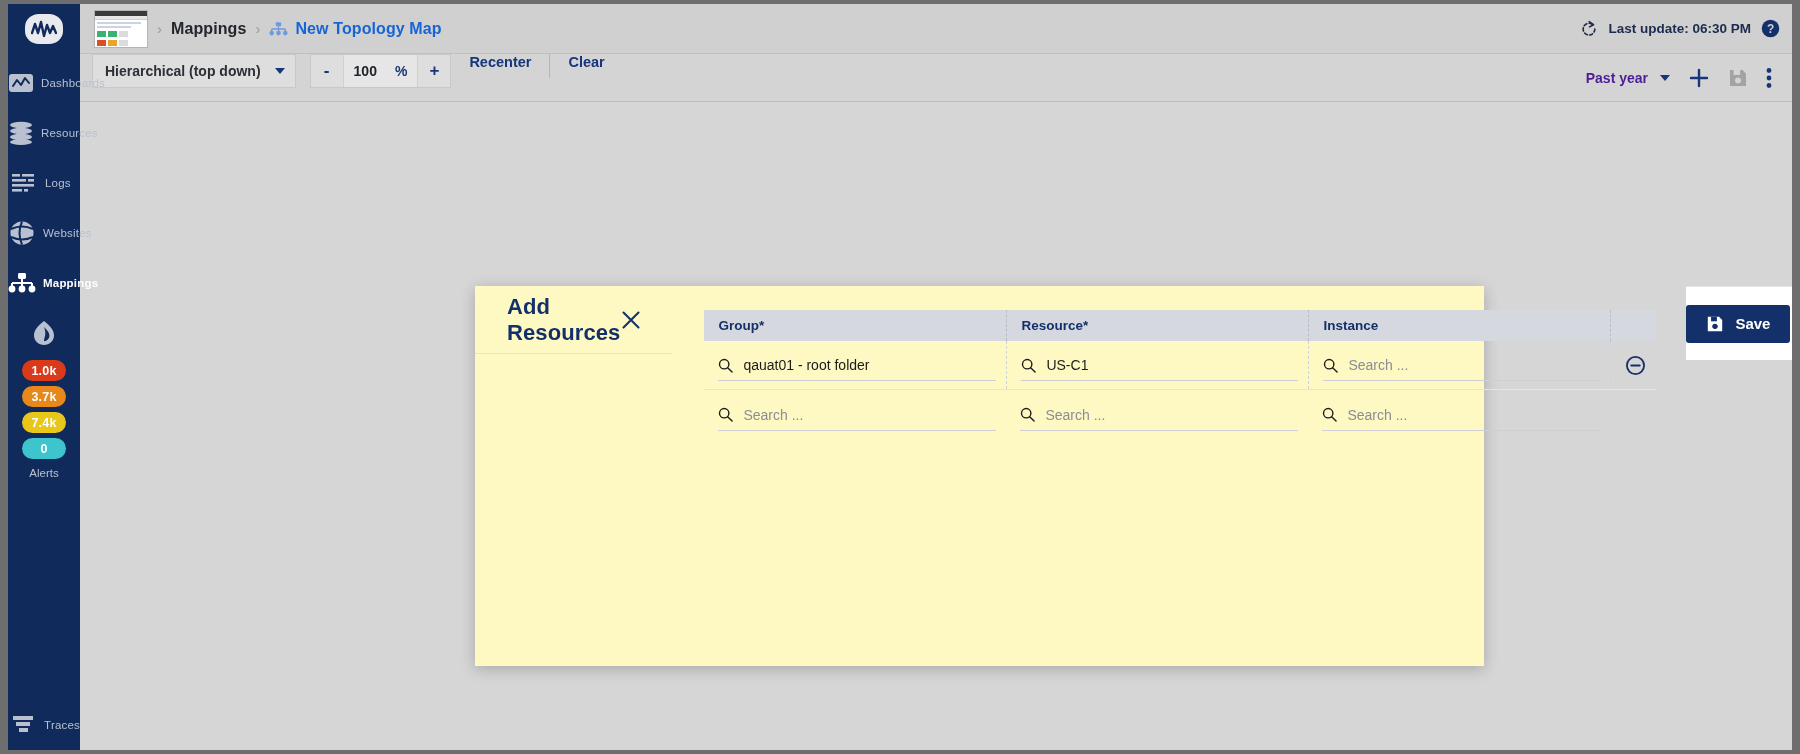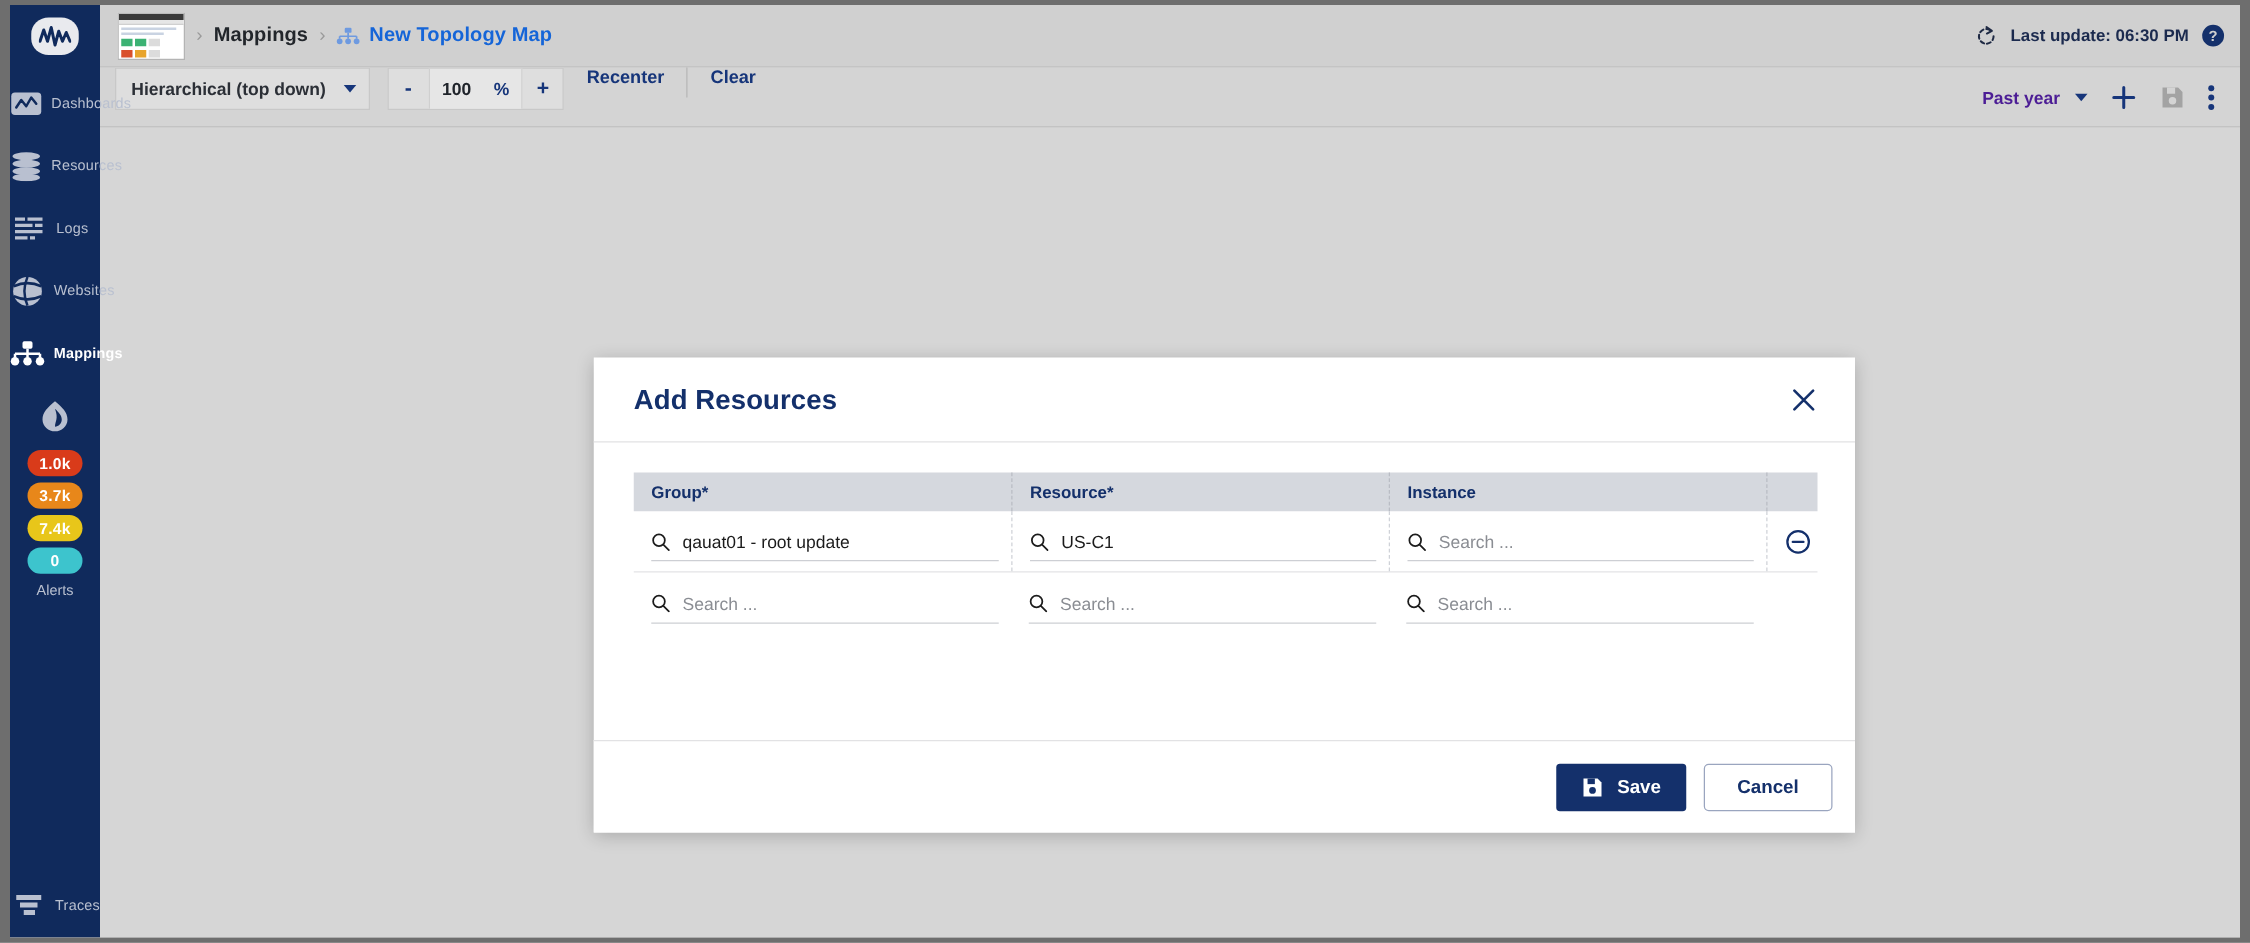--- a/index.html
+++ b/index.html
@@ -165,23 +165,23 @@
   .ticon { color: #16357a; display: flex; align-items: center; cursor: pointer; }
   .ticon.muted { color: #a3a3a3; }
 
   .canvas { flex: 1; background: #d6d6d6; position: relative; }
 
   
   .modal {
     position: absolute;
     left: 395px; top: 282px;
     width: 1009px; height: 380px;
-    background: #ffffff;
+    background: #fef9c3;
     box-shadow: 0 3px 14px rgba(0,0,0,.22);
-    display: flex; flex-direction: column;
+    display: flex; 
     z-index: 20;
   }
   .modal-head {
     height: 68px; flex: 0 0 68px;
     display: flex; align-items: center;
     padding: 0 30px 0 32px;
     border-bottom: 1px solid #e2e2e4;
   }
   .modal-title { font-size: 22px; font-weight: bold; color: #14306b; letter-spacing: .1px; }
   .modal-close { margin-left: auto; color: #14306b; cursor: pointer; display: flex; align-items: center; }
@@ -472,21 +472,21 @@
           </div>
 
           <div class="trow sep">
             <div class="cell col1">
               <span class="srch-icon">
                 <svg width="15" height="15" viewBox="0 0 16 16">
                     <circle cx="6.6" cy="6.6" r="5" fill="none" stroke="currentColor" stroke-width="1.5"></circle>
                     <path d="M10.3 10.3 L15 15" stroke="currentColor" stroke-width="1.5" stroke-linecap="round"></path>
                   </svg>
               </span>
-              <span class="cell-val">qauat01 - root update</span>
+              <span class="cell-val">qauat01 - root folder</span>
               <span class="underline"></span>
             </div>
             <div class="cell col2 bordered">
               <span class="srch-icon">
                 <svg width="15" height="15" viewBox="0 0 16 16">
                     <circle cx="6.6" cy="6.6" r="5" fill="none" stroke="currentColor" stroke-width="1.5"></circle>
                     <path d="M10.3 10.3 L15 15" stroke="currentColor" stroke-width="1.5" stroke-linecap="round"></path>
                   </svg>
               </span>
               <span class="cell-val">US-C1</span>

